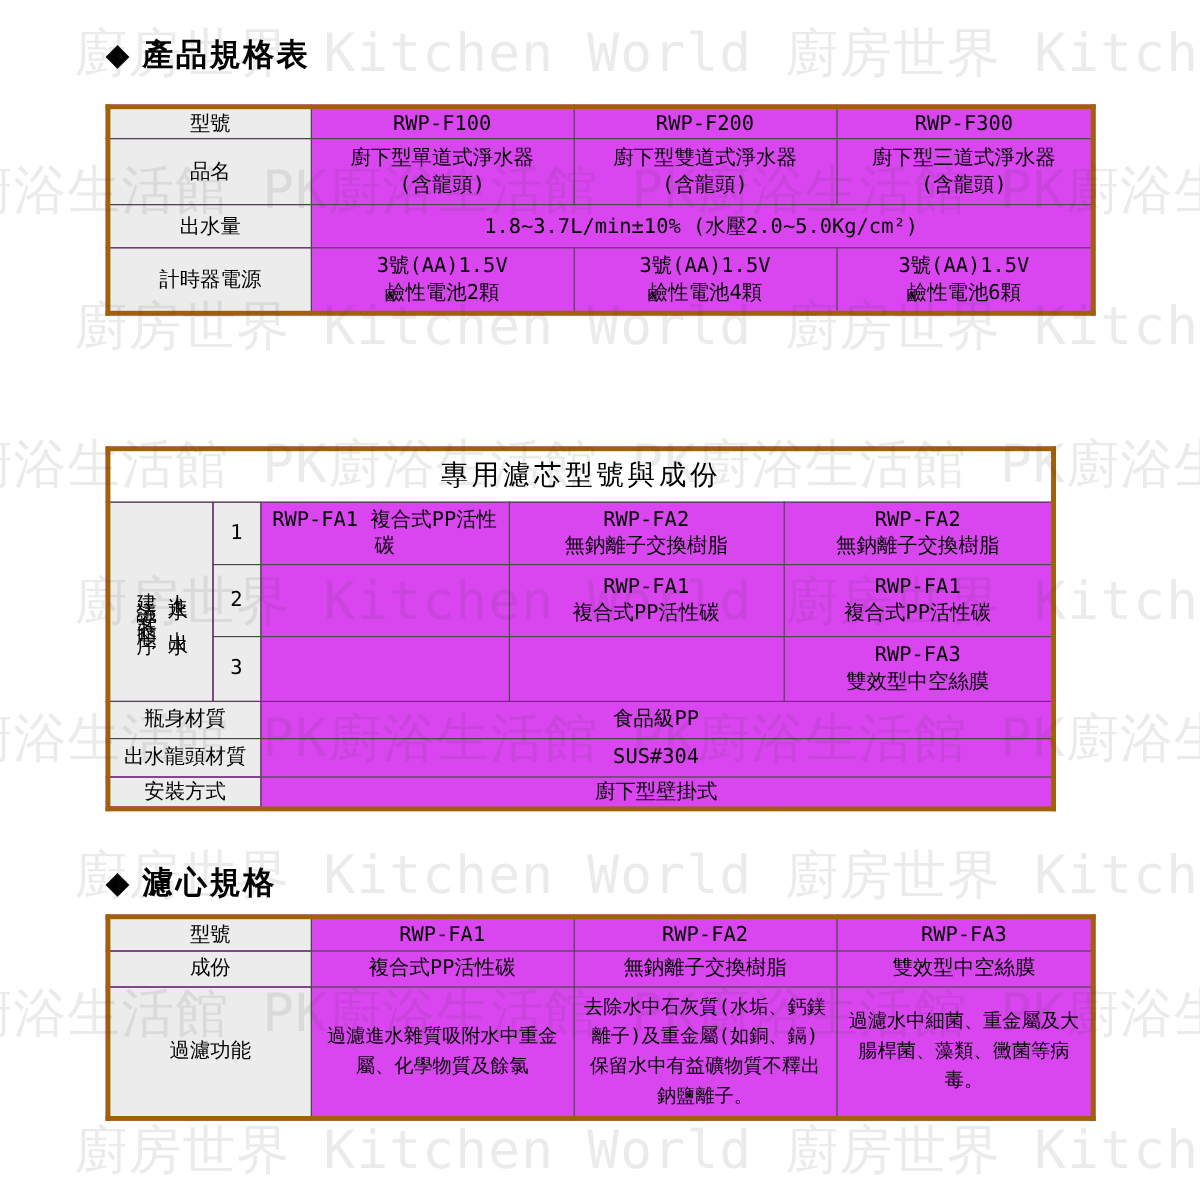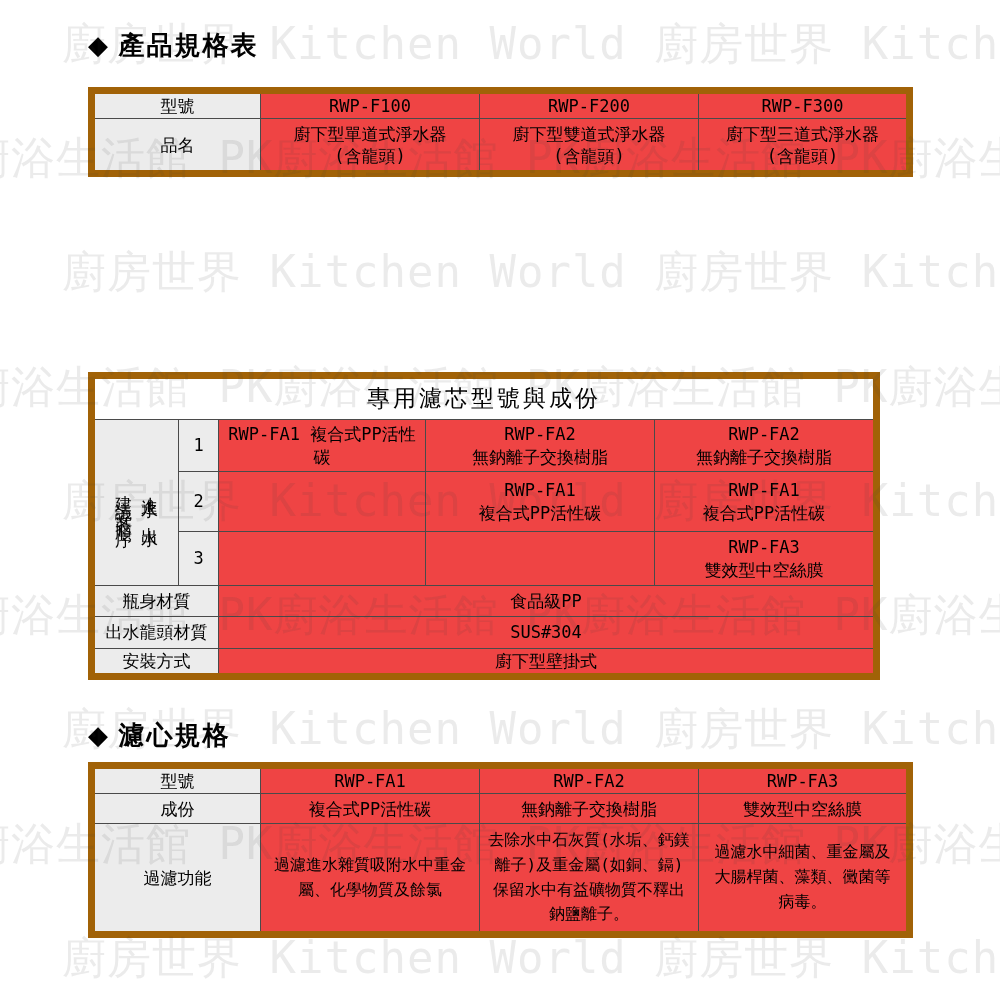--- a/index.html
+++ b/index.html
@@ -18,21 +18,21 @@
   }
   
   .sec-title{
     position:absolute;left:88px;z-index:2;
     font-family:"Liberation Serif","DejaVu Serif",serif;
     font-size:26px;font-weight:bold;color:#000;letter-spacing:2px;
   }
   
   table{
     position:absolute;z-index:2;border-collapse:collapse;table-layout:fixed;
-    border:7px solid #a16207;background:#ef4444;
+    border:4px solid #a16207;background:#d946ef;
   }
   td{
     border:1.5px solid #4a4a4a;
     text-align:center;vertical-align:middle;
     padding:1px 4px;font-size:17px;line-height:1.3;
     white-space:pre-line;overflow:hidden;
   }
   .lbl{background:#ececec;}
   .t2title{font-size:23px;letter-spacing:3px;background:#fff;text-align:center;}
   .vcell{padding:2px;}
@@ -71,20 +71,33 @@
     <td>RWP-F300</td>
   </tr>
   <tr style="height:55px">
     <td class="lbl">品名</td>
     <td>廚下型單道式淨水器
 (含龍頭)</td>
     <td>廚下型雙道式淨水器
 (含龍頭)</td>
     <td>廚下型三道式淨水器
 (含龍頭)</td>
+  </tr>
+  <tr style="height:36px">
+    <td class="lbl">出水量</td>
+    <td colspan="3">1.8~3.7L/min±10% (水壓2.0~5.0Kg/cm²)</td>
+  </tr>
+  <tr style="height:54px">
+    <td class="lbl">計時器電源</td>
+    <td>3號(AA)1.5V
+鹼性電池2顆</td>
+    <td>3號(AA)1.5V
+鹼性電池4顆</td>
+    <td>3號(AA)1.5V
+鹼性電池6顆</td>
   </tr>
 </tbody>
   </table>
 
 <table style="left:88px;top:372px;width:792px">
   <colgroup>
       <col style="width:87px">
       <col style="width:40px">
       <col style="width:207px">
       <col style="width:229px">

